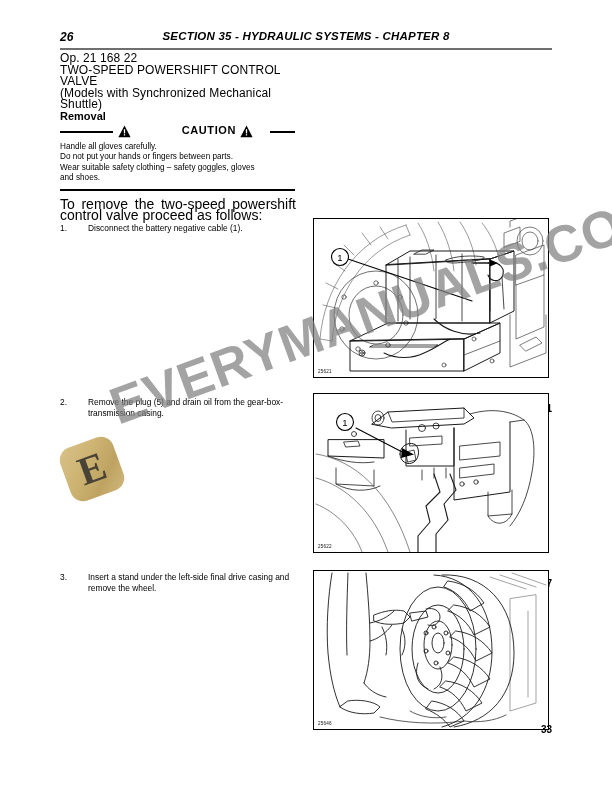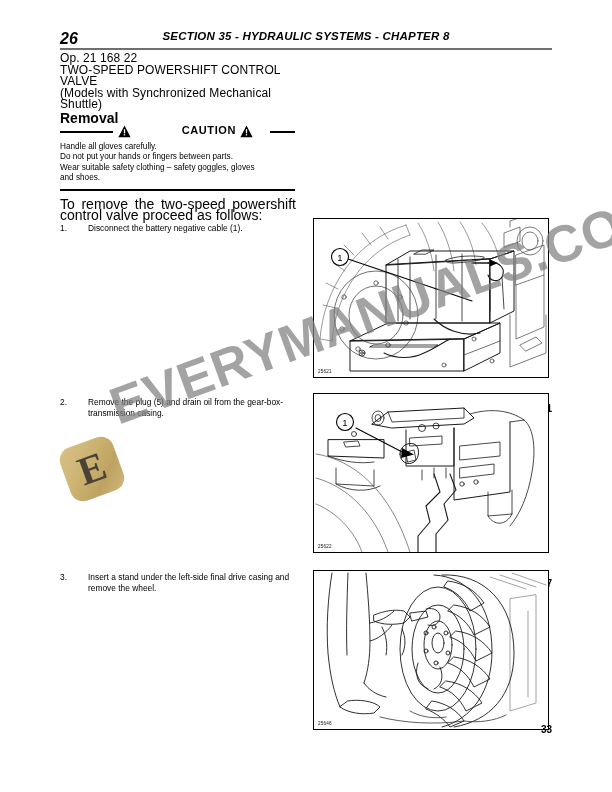--- a/index.html
+++ b/index.html
@@ -29,21 +29,21 @@
     position: absolute;
     left: 60px;
     top: 30px;
     width: 492px;
     height: 20px;
   }
   .header-pageno {
     position: absolute;
     left: 0;
     top: 0;
-    font-size: 16px;
+    font-size: 12px;
     font-weight: bold;
     font-style: italic;
     letter-spacing: 0px;
   }
   .header-title {
     position: absolute;
     left: 0;
     top: 0;
     width: 492px;
     text-align: center;
@@ -72,21 +72,21 @@
     font-size: 12px;
     font-weight: normal;
     line-height: 11.6px;
     letter-spacing: 0.1px;
   }
 
   .section-label {
     position: absolute;
     left: 60px;
     top: 110px;
-    font-size: 14px;
+    font-size: 11px;
     font-weight: bold;
   }
 
   
   .caution {
     position: absolute;
     left: 60px;
     top: 124px;
     width: 235px;
     height: 14px;

